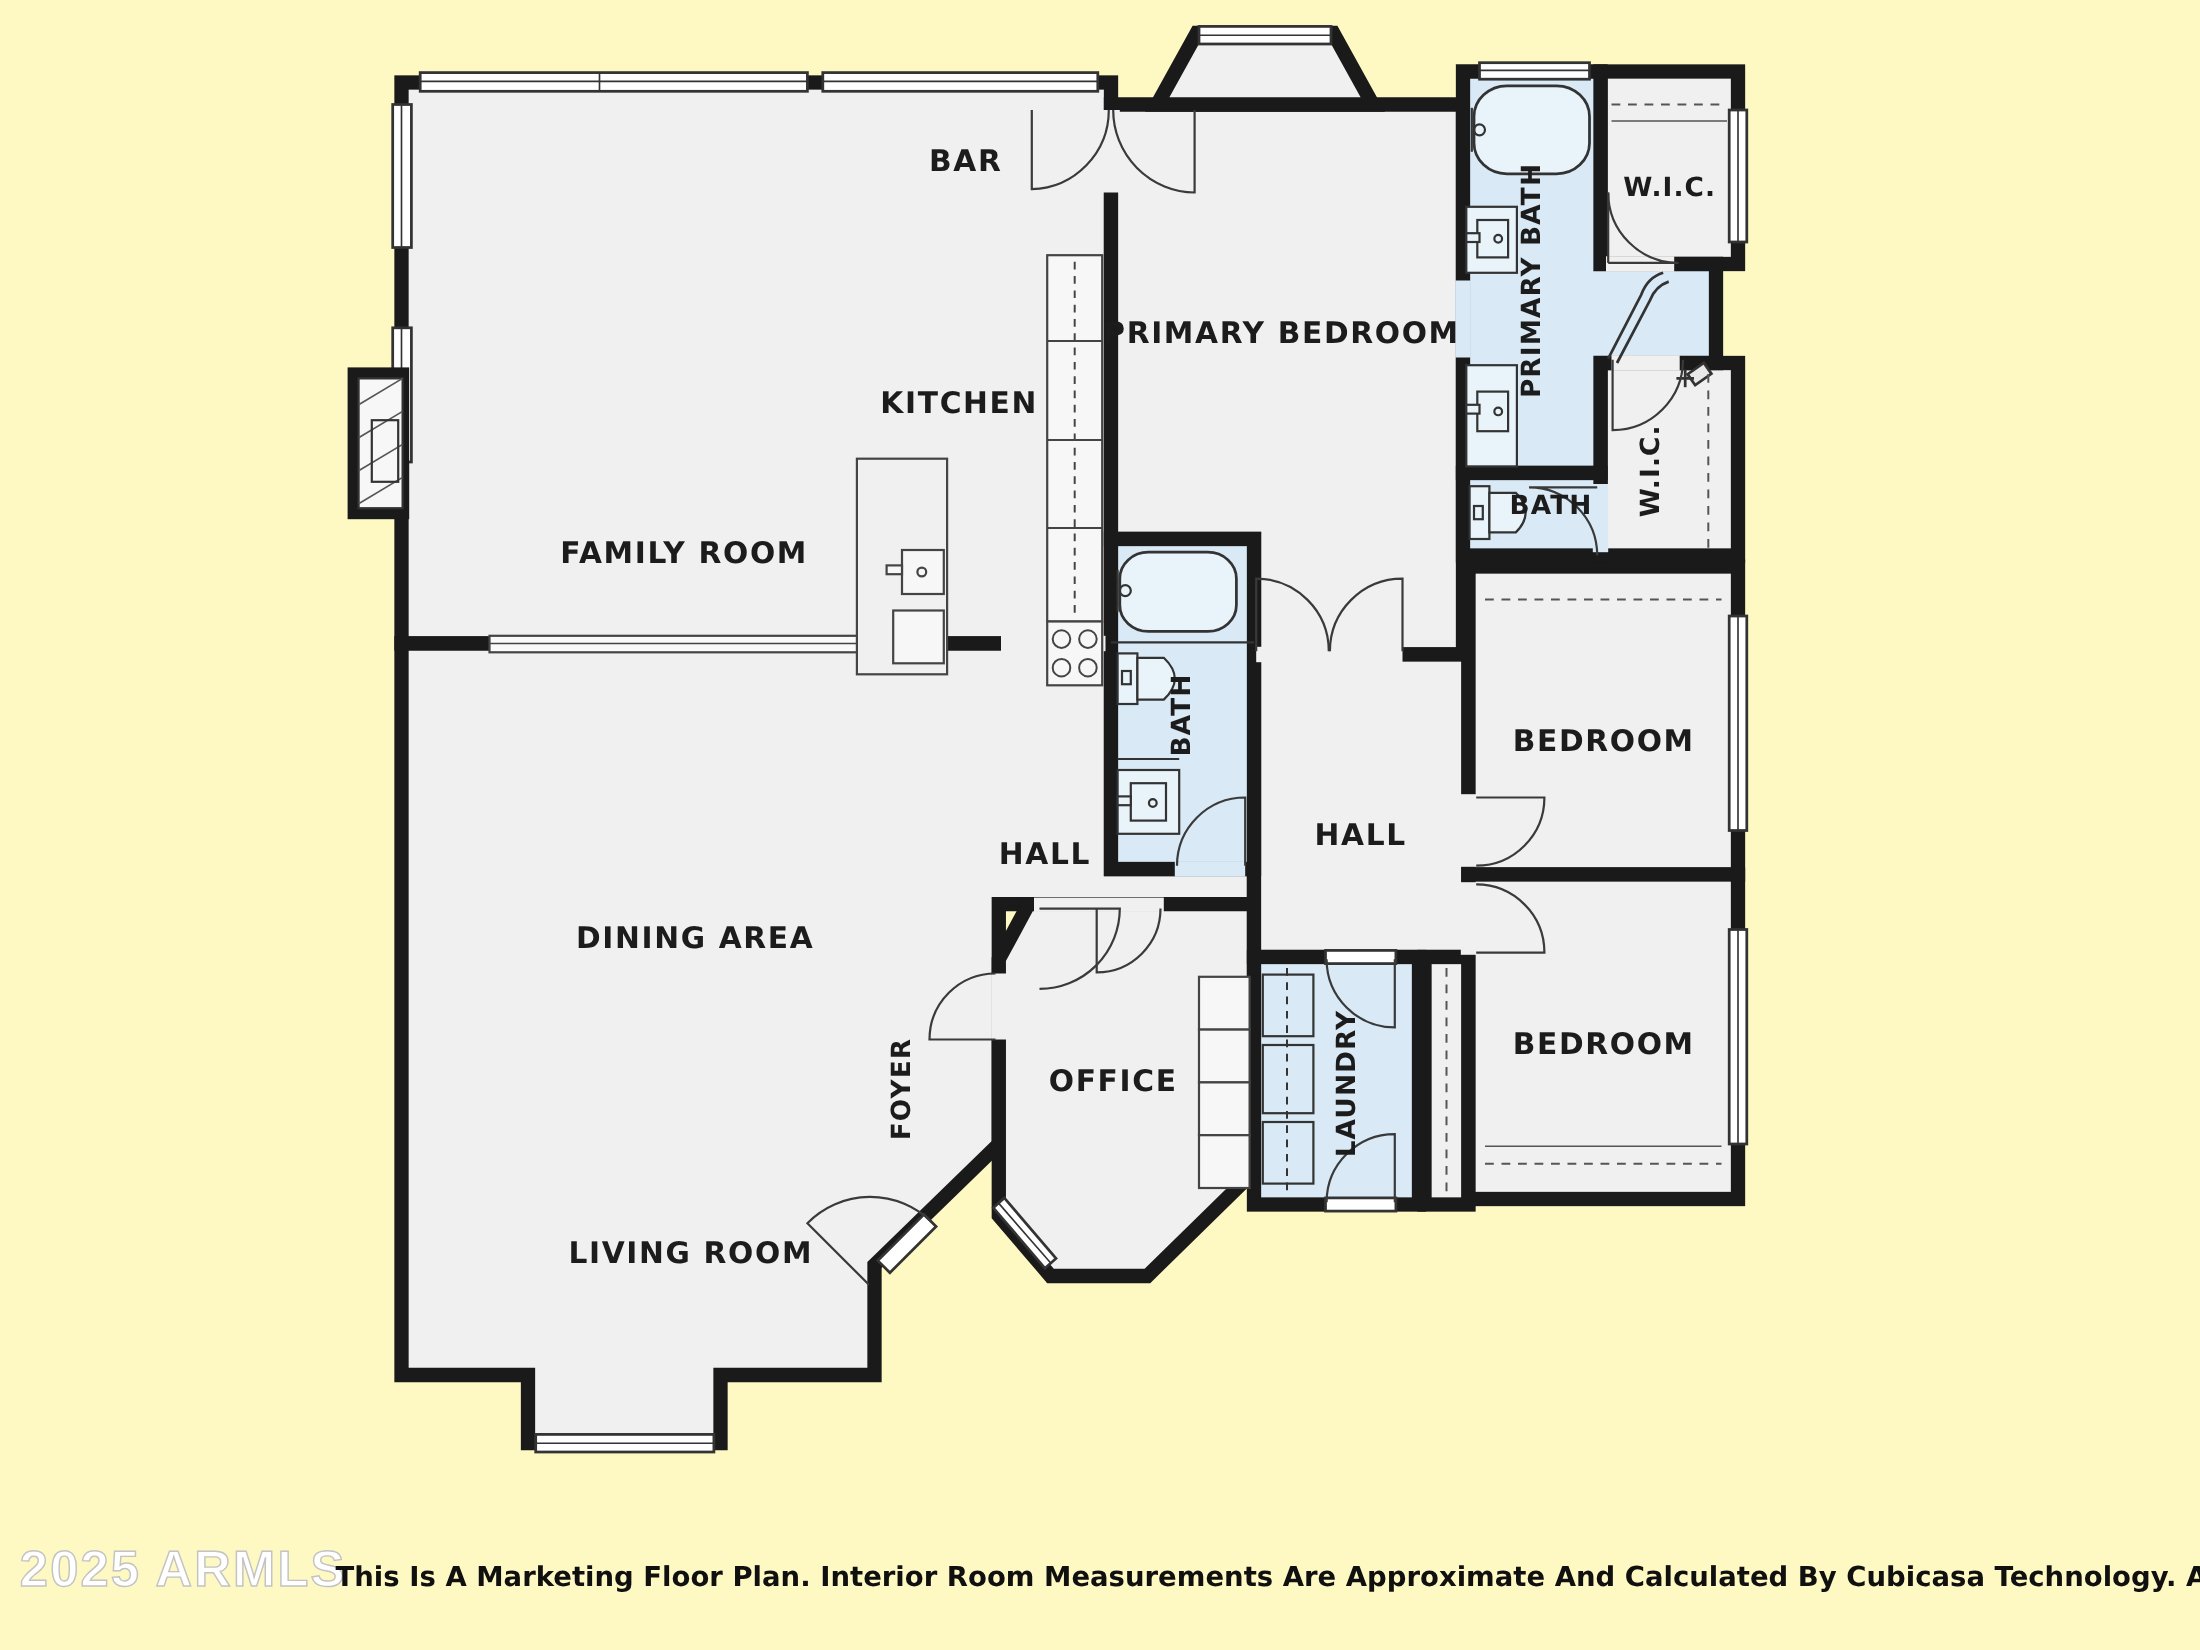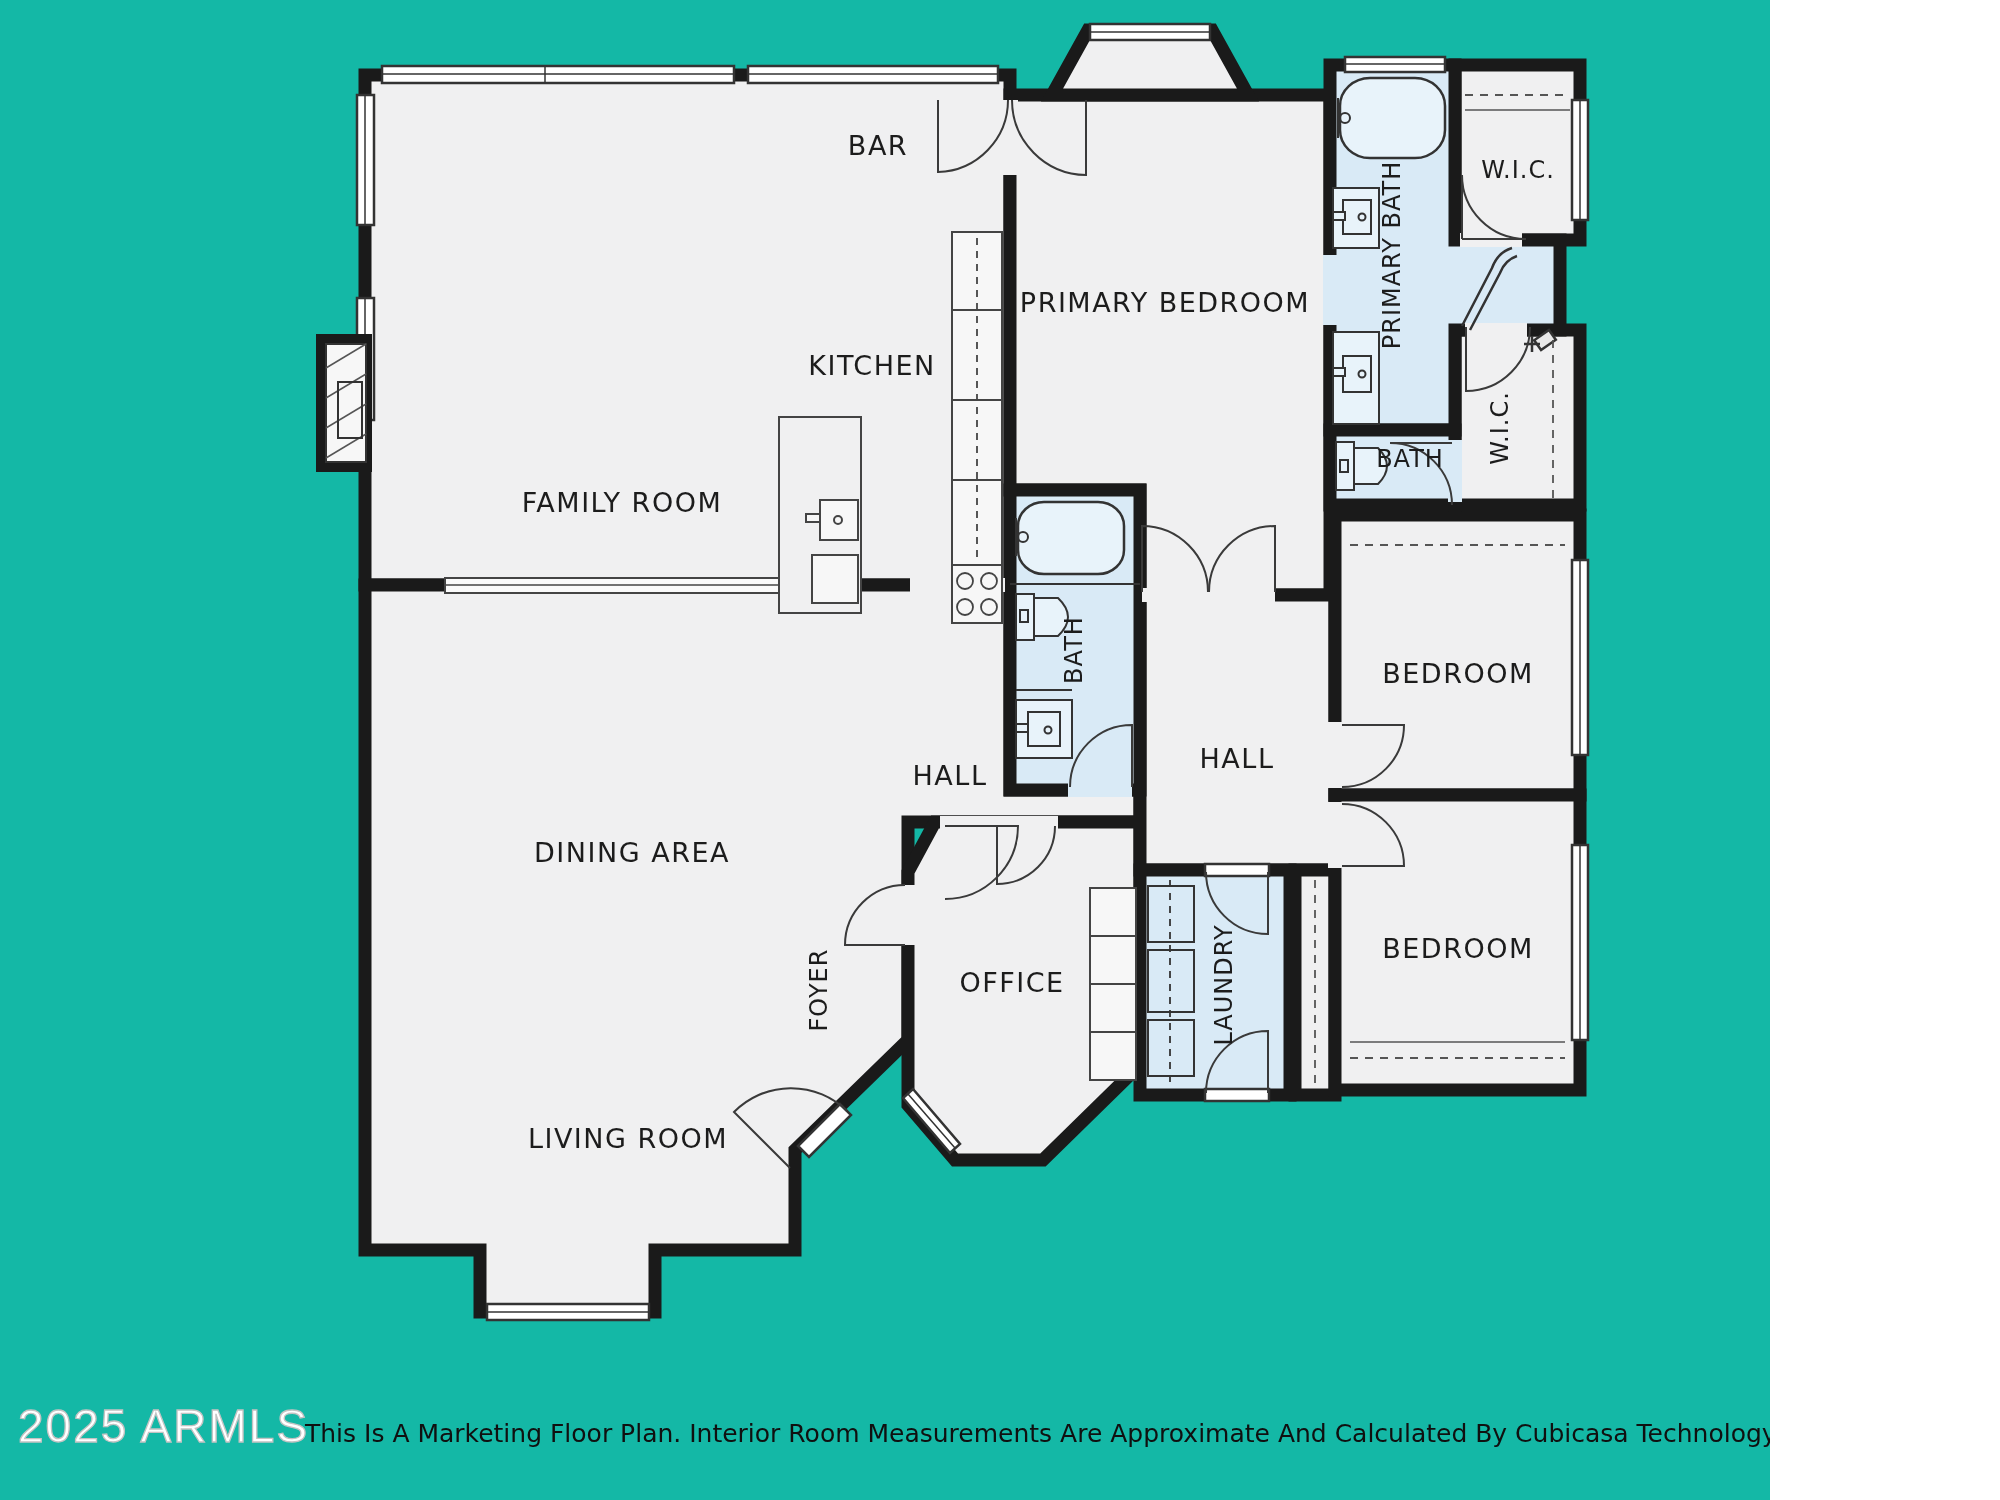--- a/index.html
+++ b/index.html
@@ -1,17 +1,17 @@
 <!DOCTYPE html>
 <html><head>
 <meta charset="utf-8">
 <style>
   html,body{margin:0;padding:0;background:#ffffff;}
-  .page{position:relative;width:1770px;height:1500px;background:#14b8a6;overflow:hidden;
-        font-family:"DejaVu Sans", sans-serif;}
+  .page{position:relative;width:2000px;height:1500px;background:#fef9c3;overflow:hidden;
+        font-family:"DejaVu Sans", sans-serif;font-weight:bold;}
   svg{position:absolute;left:0;top:0;}
   .room-label{font-family:"DejaVu Sans", sans-serif;font-size:27px;letter-spacing:1.5px;fill:#1c1c1c;}
   .room-label.small{font-size:24px;letter-spacing:1px;}
   .watermark{font-family:"Liberation Sans", sans-serif;font-size:46px;letter-spacing:2px;
              fill:#ffffff;stroke:#c3c3c3;stroke-width:1.3px;}
   .disclaimer{font-family:"DejaVu Sans", sans-serif;font-size:25px;fill:#101010;}
 </style>
 </head>
 <body>
 

